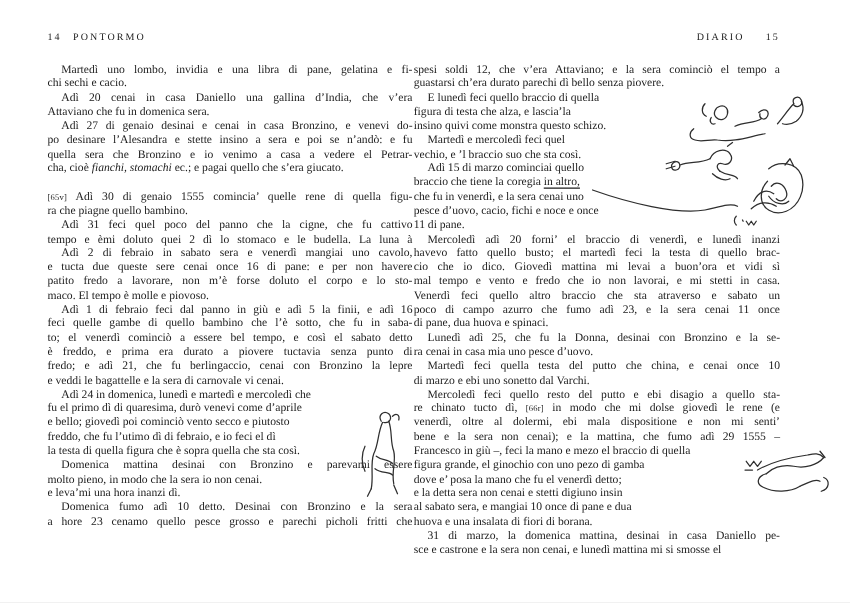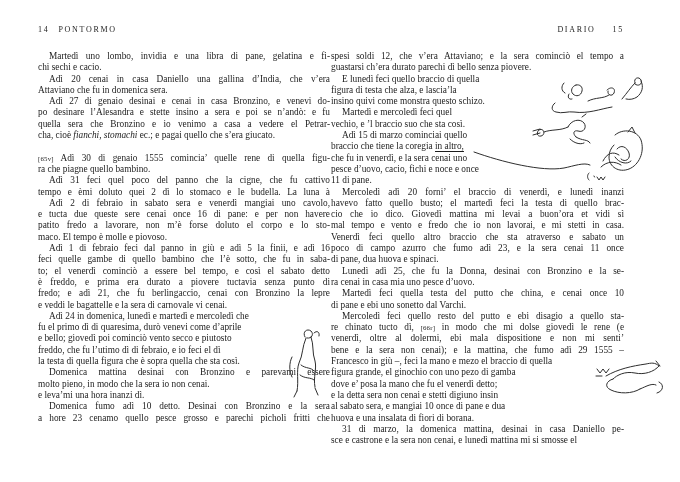--- a/index.html
+++ b/index.html
@@ -94,21 +94,21 @@
         <div class="line ind">Mercoledì adì 20 forni’ el braccio di venerdì, e lunedì inanzi</div>
         <div class="line">havevo fatto quello busto; el martedì feci la testa di quello brac-</div>
         <div class="line">cio che io dico. Giovedì mattina mi levai a buon’ora et vidi sì</div>
         <div class="line">mal tempo e vento e fredo che io non lavorai, e mi stetti in casa.</div>
         <div class="line">Venerdì feci quello altro braccio che sta atraverso e sabato un</div>
         <div class="line">poco di campo azurro che fumo adì 23, e la sera cenai 11 once</div>
         <div class="line rag">di pane, dua huova e spinaci.</div>
         <div class="line ind">Lunedì adì 25, che fu la Donna, desinai con Bronzino e la se-</div>
         <div class="line rag">ra cenai in casa mia uno pesce d’uovo.</div>
         <div class="line ind">Martedì feci quella testa del putto che china, e cenai once 10</div>
-        <div class="line rag">di pane e ebi uno sonetto dal Varchi.</div>
+        <div class="line rag">di marzo e ebi uno sonetto dal Varchi.</div>
         <div class="line ind">Mercoledì feci quello resto del putto e ebi disagio a quello sta-</div>
         <div class="line">re chinato tucto dì, <span class="fol">[66r]</span> in modo che mi dolse giovedì le rene (e</div>
         <div class="line">venerdì, oltre al dolermi, ebi mala dispositione e non mi senti’</div>
         <div class="line">bene e la sera non cenai); e la mattina, che fumo adì 29 1555 –</div>
         <div class="line rag">Francesco in giù –, feci la mano e mezo el braccio di quella</div>
         <div class="line rag">figura grande, el ginochio con uno pezo di gamba</div>
         <div class="line rag">dove e’ posa la mano che fu el venerdì detto;</div>
         <div class="line rag">e la detta sera non cenai e stetti digiuno insin</div>
         <div class="line rag">al sabato sera, e mangiai 10 once di pane e dua</div>
         <div class="line rag">huova e una insalata di fiori di borana.</div>

